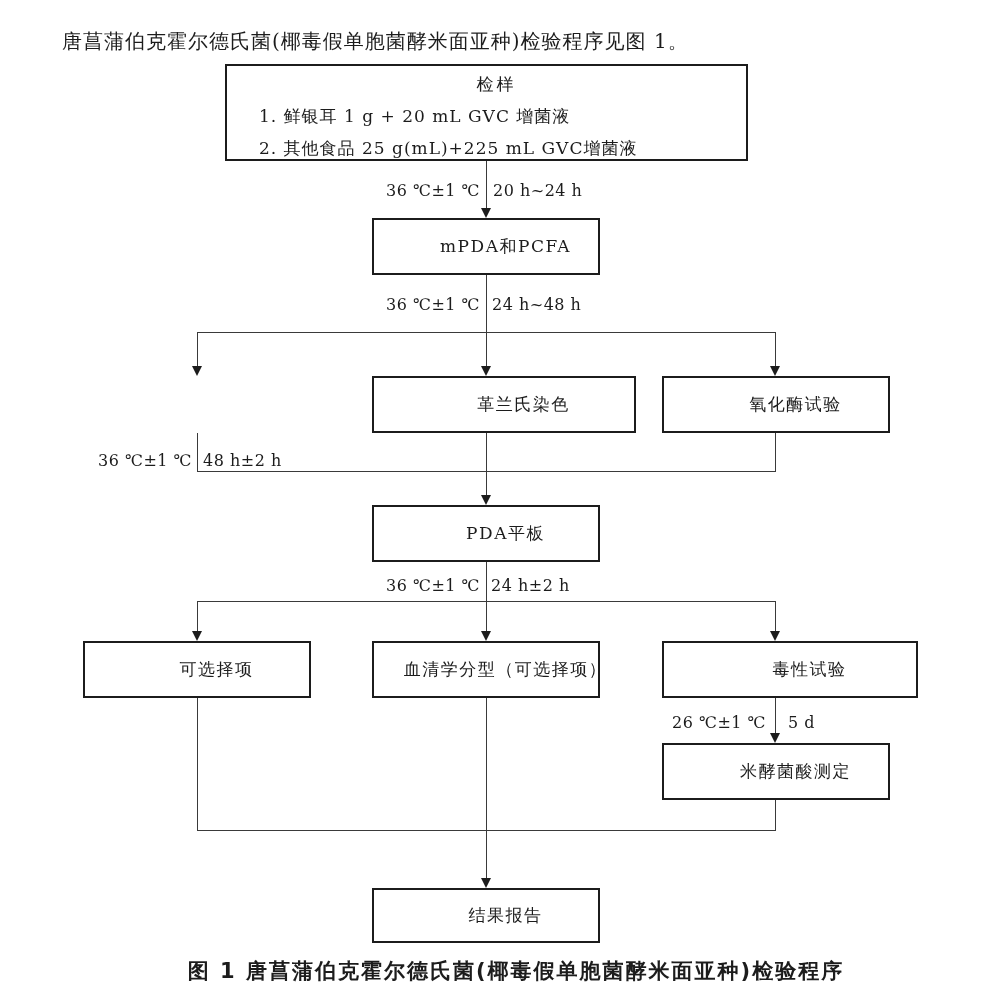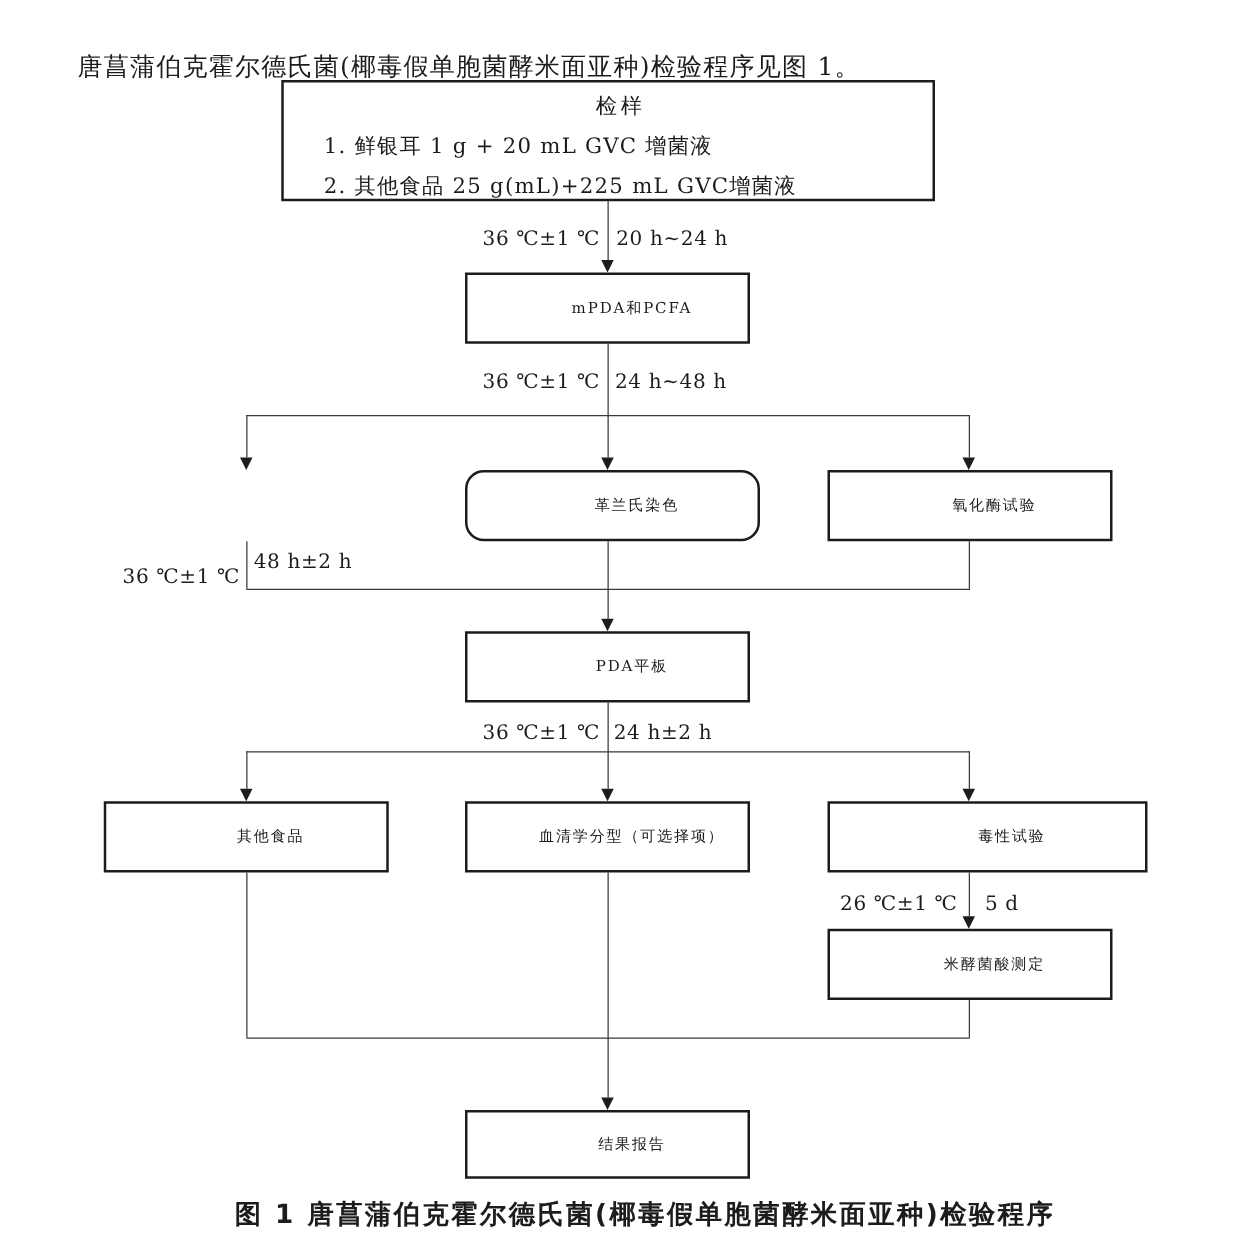--- a/index.html
+++ b/index.html
@@ -1,26 +1,26 @@
 <!DOCTYPE html>
 <html><head>
 <meta charset="utf-8">
 <style>
   html,body{margin:0;padding:0;background:#ffffff;}
   .page{
     position:relative;width:1007px;height:994px;background:#ffffff;
     font-family:"DejaVu Serif","Liberation Serif",serif;color:#1c1c1c;overflow:hidden;
   }
   .intro{
-    position:absolute;left:62px;top:28px;font-size:20px;letter-spacing:1px;white-space:nowrap;margin-top:12px;
+    position:absolute;left:62px;top:28px;font-size:20px;letter-spacing:1px;white-space:nowrap;
   }
   .node{
     position:absolute;box-sizing:border-box;border:2px solid #1c1c1c;background:#ffffff;
     display:flex;align-items:center;justify-content:center;
-    font-size:12px;letter-spacing:1.5px;text-align:center;padding-left:39px;
+    font-size:17px;letter-spacing:1.5px;text-align:center;padding-left:39px;
   }
   .node .lbl{white-space:nowrap;}
   .samplebox{
     position:absolute;box-sizing:border-box;border:2px solid #1c1c1c;background:#ffffff;
     left:225px;top:64px;width:523px;height:97px;font-size:17px;
   }
   .samplebox .title{display:block;text-align:center;margin-top:7px;letter-spacing:3px;padding-left:20px;}
   .samplebox .item{display:block;margin-left:32px;margin-top:9px;letter-spacing:1px;white-space:nowrap;}
   .vl{position:absolute;width:1px;background:#3a3a3a;}
   .hl{position:absolute;height:1px;background:#3a3a3a;}
@@ -47,33 +47,33 @@
   <div class="samplebox">
     <span class="title">检样</span>
     <span class="item">1. 鲜银耳 1 g + 20 mL GVC 增菌液</span>
     <span class="item">2. 其他食品 25 g(mL)+225 mL GVC增菌液</span>
   </div>
 
   <div class="node" style="left:372px;top:218px;width:228px;height:57px;">
     <span class="lbl">mPDA和PCFA</span>
   </div>
 
-  <div class="node" style="left:372px;top:376px;width:236px;height:57px;border-radius:15px;">
+  <div class="node" style="left:372px;top:376px;width:264px;height:57px;">
     <span class="lbl">革兰氏染色</span>
   </div>
   <div class="node" style="left:662px;top:376px;width:228px;height:57px;">
     <span class="lbl">氧化酶试验</span>
   </div>
 
   <div class="node" style="left:372px;top:505px;width:228px;height:57px;">
     <span class="lbl">PDA平板</span>
   </div>
 
   <div class="node" style="left:83px;top:641px;width:228px;height:57px;">
-    <span class="lbl">其他食品</span>
+    <span class="lbl">可选择项</span>
   </div>
   <div class="node" style="left:372px;top:641px;width:228px;height:57px;">
     <span class="lbl">血清学分型（可选择项）</span>
   </div>
   <div class="node" style="left:662px;top:641px;width:256px;height:57px;">
     <span class="lbl">毒性试验</span>
   </div>
 
   <div class="node" style="left:372px;top:888px;width:228px;height:55px;">
     <span class="lbl">结果报告</span>
@@ -119,21 +119,21 @@
   <div class="vl" style="left:486px;top:698px;height:180px;"></div>
   <div class="arr" style="left:481px;top:878px;"></div>
 
   <div class="elabel ra" style="left:300px;top:181px;width:180px;">36 ℃±1 ℃</div>
   <div class="elabel" style="left:493px;top:181px;">20 h~24 h</div>
 
   <div class="elabel ra" style="left:300px;top:295px;width:180px;">36 ℃±1 ℃</div>
   <div class="elabel" style="left:492px;top:295px;">24 h~48 h</div>
 
   <div class="elabel ra" style="left:20px;top:451px;width:172px;">36 ℃±1 ℃</div>
-  <div class="elabel" style="left:203px;top:439px;">48 h±2 h</div>
+  <div class="elabel" style="left:203px;top:451px;">48 h±2 h</div>
 
   <div class="elabel ra" style="left:300px;top:576px;width:180px;">36 ℃±1 ℃</div>
   <div class="elabel" style="left:491px;top:576px;">24 h±2 h</div>
 
   <div class="elabel ra" style="left:596px;top:713px;width:170px;">26 ℃±1 ℃</div>
   <div class="elabel" style="left:788px;top:713px;">5 d</div>
 
   <div class="caption">图 1  唐菖蒲伯克霍尔德氏菌(椰毒假单胞菌酵米面亚种)检验程序</div>
 
 </div>

